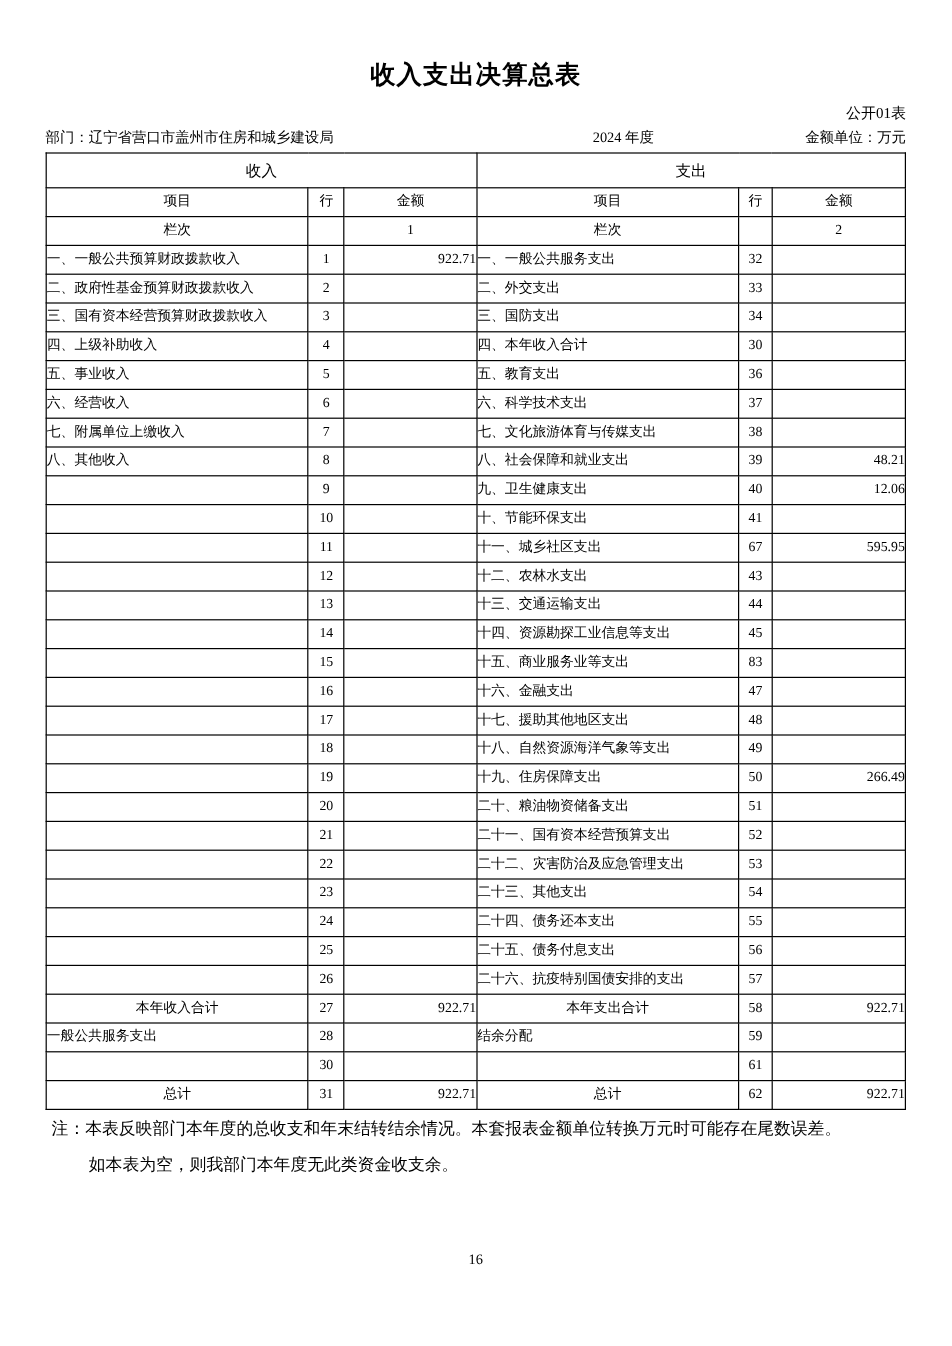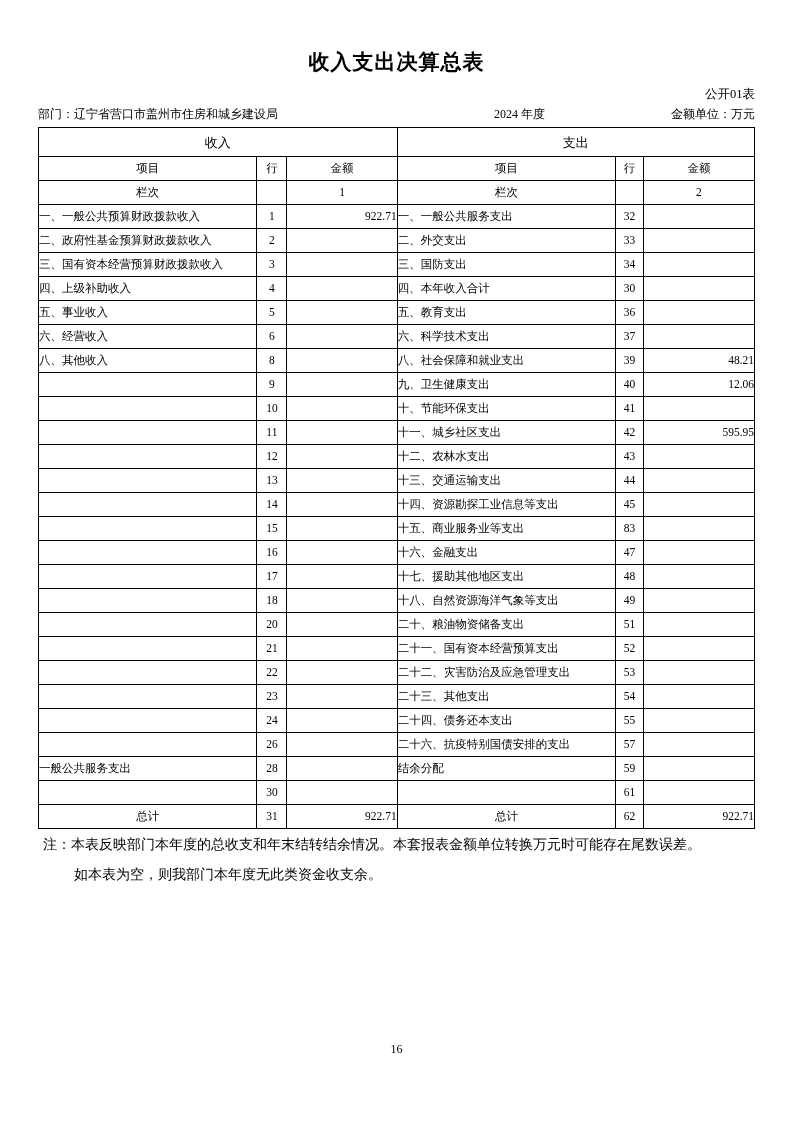--- a/index.html
+++ b/index.html
@@ -154,20 +154,28 @@
         </tr>
         <tr>
           <td class="item">六、经营收入</td>
           <td class="line">6</td>
           <td class="amt"></td>
           <td class="item">六、科学技术支出</td>
           <td class="line">37</td>
           <td class="amt"></td>
         </tr>
         <tr>
+          <td class="item">七、附属单位上缴收入</td>
+          <td class="line">7</td>
+          <td class="amt"></td>
+          <td class="item">七、文化旅游体育与传媒支出</td>
+          <td class="line">38</td>
+          <td class="amt"></td>
+        </tr>
+        <tr>
           <td class="item">八、其他收入</td>
           <td class="line">8</td>
           <td class="amt"></td>
           <td class="item">八、社会保障和就业支出</td>
           <td class="line">39</td>
           <td class="amt">48.21</td>
         </tr>
         <tr>
           <td class="item"></td>
           <td class="line">9</td>
@@ -182,21 +190,21 @@
           <td class="amt"></td>
           <td class="item">十、节能环保支出</td>
           <td class="line">41</td>
           <td class="amt"></td>
         </tr>
         <tr>
           <td class="item"></td>
           <td class="line">11</td>
           <td class="amt"></td>
           <td class="item">十一、城乡社区支出</td>
-          <td class="line">42</td>
+          <td class="line">67</td>
           <td class="amt">595.95</td>
         </tr>
         <tr>
           <td class="item"></td>
           <td class="line">12</td>
           <td class="amt"></td>
           <td class="item">十二、农林水支出</td>
           <td class="line">43</td>
           <td class="amt"></td>
         </tr>
@@ -243,20 +251,28 @@
         <tr>
           <td class="item"></td>
           <td class="line">18</td>
           <td class="amt"></td>
           <td class="item">十八、自然资源海洋气象等支出</td>
           <td class="line">49</td>
           <td class="amt"></td>
         </tr>
         <tr>
           <td class="item"></td>
+          <td class="line">19</td>
+          <td class="amt"></td>
+          <td class="item">十九、住房保障支出</td>
+          <td class="line">50</td>
+          <td class="amt">266.49</td>
+        </tr>
+        <tr>
+          <td class="item"></td>
           <td class="line">20</td>
           <td class="amt"></td>
           <td class="item">二十、粮油物资储备支出</td>
           <td class="line">51</td>
           <td class="amt"></td>
         </tr>
         <tr>
           <td class="item"></td>
           <td class="line">21</td>
           <td class="amt"></td>
@@ -283,25 +299,41 @@
         <tr>
           <td class="item"></td>
           <td class="line">24</td>
           <td class="amt"></td>
           <td class="item">二十四、债务还本支出</td>
           <td class="line">55</td>
           <td class="amt"></td>
         </tr>
         <tr>
           <td class="item"></td>
+          <td class="line">25</td>
+          <td class="amt"></td>
+          <td class="item">二十五、债务付息支出</td>
+          <td class="line">56</td>
+          <td class="amt"></td>
+        </tr>
+        <tr>
+          <td class="item"></td>
           <td class="line">26</td>
           <td class="amt"></td>
           <td class="item">二十六、抗疫特别国债安排的支出</td>
           <td class="line">57</td>
           <td class="amt"></td>
+        </tr>
+        <tr>
+          <td class="item total">本年收入合计</td>
+          <td class="line">27</td>
+          <td class="amt">922.71</td>
+          <td class="item total">本年支出合计</td>
+          <td class="line">58</td>
+          <td class="amt">922.71</td>
         </tr>
         <tr>
           <td class="item">一般公共服务支出</td>
           <td class="line">28</td>
           <td class="amt"></td>
           <td class="item">结余分配</td>
           <td class="line">59</td>
           <td class="amt"></td>
         </tr>
         <tr>

